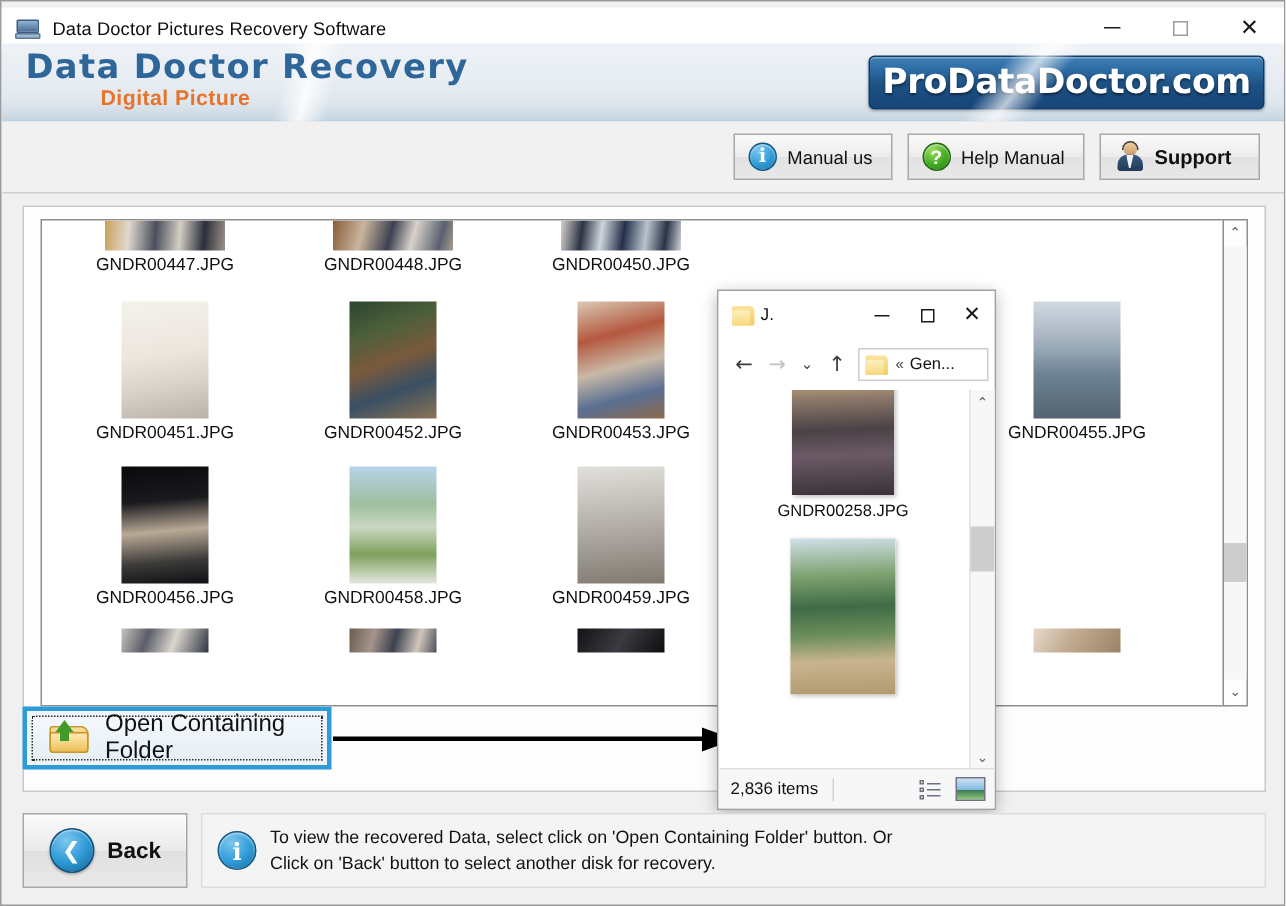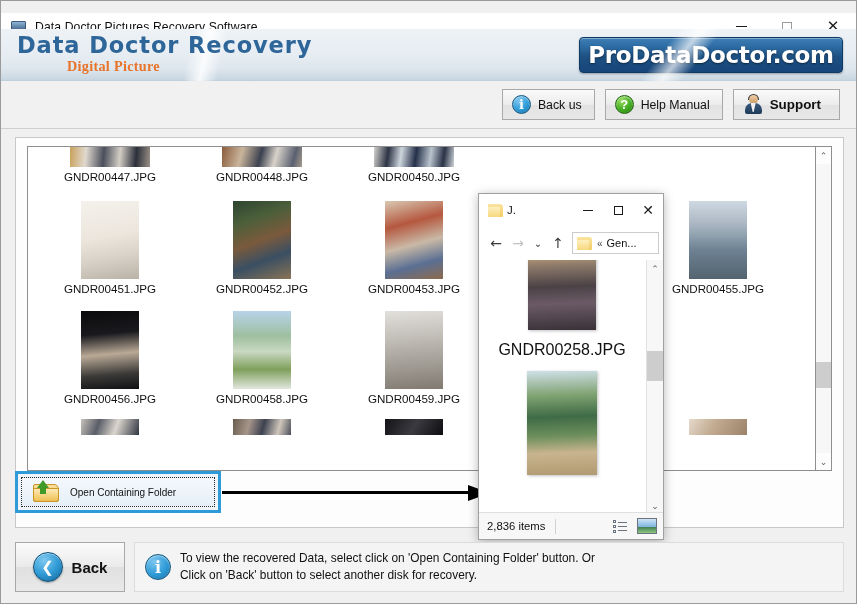--- a/index.html
+++ b/index.html
@@ -12,21 +12,21 @@
   .app-window {
     position: relative;
     width: 857px; height: 604px;
     background: #f0f0f0;
     border: 1px solid #9a9a9a;
     overflow: hidden;
   }
 
   
   .titlebar {
-    position: absolute; left: 0; top: 12px;
+    position: absolute; left: 0; top: 4px;
     width: 100%; height: 28px;
     background: #ffffff;
     display: flex; align-items: center;
     border-bottom: 1px solid #f2f2f2;
   }
   .tb-icon {
     width: 17px; height: 15px; margin-left: 9px; margin-right: 8px;
     position: relative;
   }
   .tb-icon .mon {
@@ -72,21 +72,21 @@
   }
   .brand-text { position: absolute; left: 16px; top: 4px; }
   .brand-title {
     font-size: 22.5px; font-weight: bold; color: #2e6699;
     letter-spacing: .9px; line-height: 1.08;
     font-family: "DejaVu Sans", sans-serif;
   }
   .brand-sub {
     font-size: 14.2px; font-weight: bold; color: #e8732a;
     letter-spacing: .3px; margin-left: 50px; margin-top: 1px;
-    font-family: Liberation Serif, serif;
+    font-family: Liberation Sans, sans-serif;
   }
   .brand-logo {
     position: absolute; right: 13px; top: 8px;
     width: 264px; height: 36px;
     background: linear-gradient(180deg, #3f7fb5 0%, #2f6ea6 22%, #1d5183 55%, #16457a 100%);
     border: 1px solid #0f3a66;
     border-radius: 4px;
     box-shadow: inset 0 1px 0 rgba(255,255,255,.35), 0 1px 2px rgba(0,0,0,.3);
     display: flex; align-items: center; justify-content: center;
   }
@@ -204,23 +204,22 @@
     border: 3px solid #2e9bd8;
     background: #eef4fa;
     padding: 3px;
   }
   .ocf-btn {
     width: 100%; height: 100%;
     background: linear-gradient(180deg, #f3f8fc 0%, #e6eff7 100%);
     border: 1px dotted #2a2a2a;
     display: flex; align-items: center; gap: 10px;
     padding-left: 10px;
-    font-size: 10px; color: #111;
+    font-size: 16px; color: #111;
     cursor: default;
-    text-align: center;
   }
   .folder-up {
     position: relative; width: 28px; height: 22px; flex: 0 0 28px;
   }
   .folder-up .back {
     position: absolute; left: 1px; top: 3px; width: 26px; height: 18px;
     background: linear-gradient(#fbdf9b, #e8b84c);
     border: 1px solid #c99526; border-radius: 2px 5px 2px 2px;
   }
   .folder-up .front {
@@ -310,21 +309,21 @@
 
   .ex-body {
     position: absolute; left: 0; top: 66px;
     width: 186px; height: 254px;
     background: #fff;
     overflow: hidden;
   }
   .ex-list { position: absolute; left: 0; top: 0; width: 166px; }
   .ex-item { display: flex; flex-direction: column; align-items: center; }
   .ex-thumb { background-size: cover; background-position: center; box-shadow: 1px 1px 3px rgba(0,0,0,.25); }
-  .ex-lbl { font-size: 16px; color: #111; margin-top: 11px; text-align: right; }
+  .ex-lbl { font-size: 11px; color: #111; margin-top: 5px; text-align: right; }
 
   .ex-scroll {
     position: absolute; right: 0; top: 66px; width: 17px; height: 254px;
     background: #f7f7f7; border-left: 1px solid #e2e2e2;
     display: flex; flex-direction: column;
   }
   .ex-arrow { height: 17px; display:flex; align-items:center; justify-content:center; font-size: 9px; color: #5d5d5d; font-family:"DejaVu Sans",sans-serif;}
   .ex-track { flex: 1; position: relative; }
   .ex-thumbbar { position:absolute; left:0; width: 100%; height: 30px; top: 74px; background: #cdcdcd; }
 
@@ -413,21 +412,21 @@
       <div class="brand-sub">Digital Picture</div>
     </div>
     <div class="brand-logo">
       <span>ProDataDoctor.com</span>
     </div>
   </div>
 
   <div class="toolbar">
     <div class="tool-btn">
       <span class="ic-circle ic-info">i</span>
-      <span>Back us</span>
+      <span>Manual us</span>
     </div>
     <div class="tool-btn">
       <span class="ic-circle ic-help">?</span>
       <span>Help Manual</span>
     </div>
     <div class="tool-btn support">
       <span class="ic-person">
         <i class="hair"></i>
           <i class="head"></i>
           <i class="body"></i>

